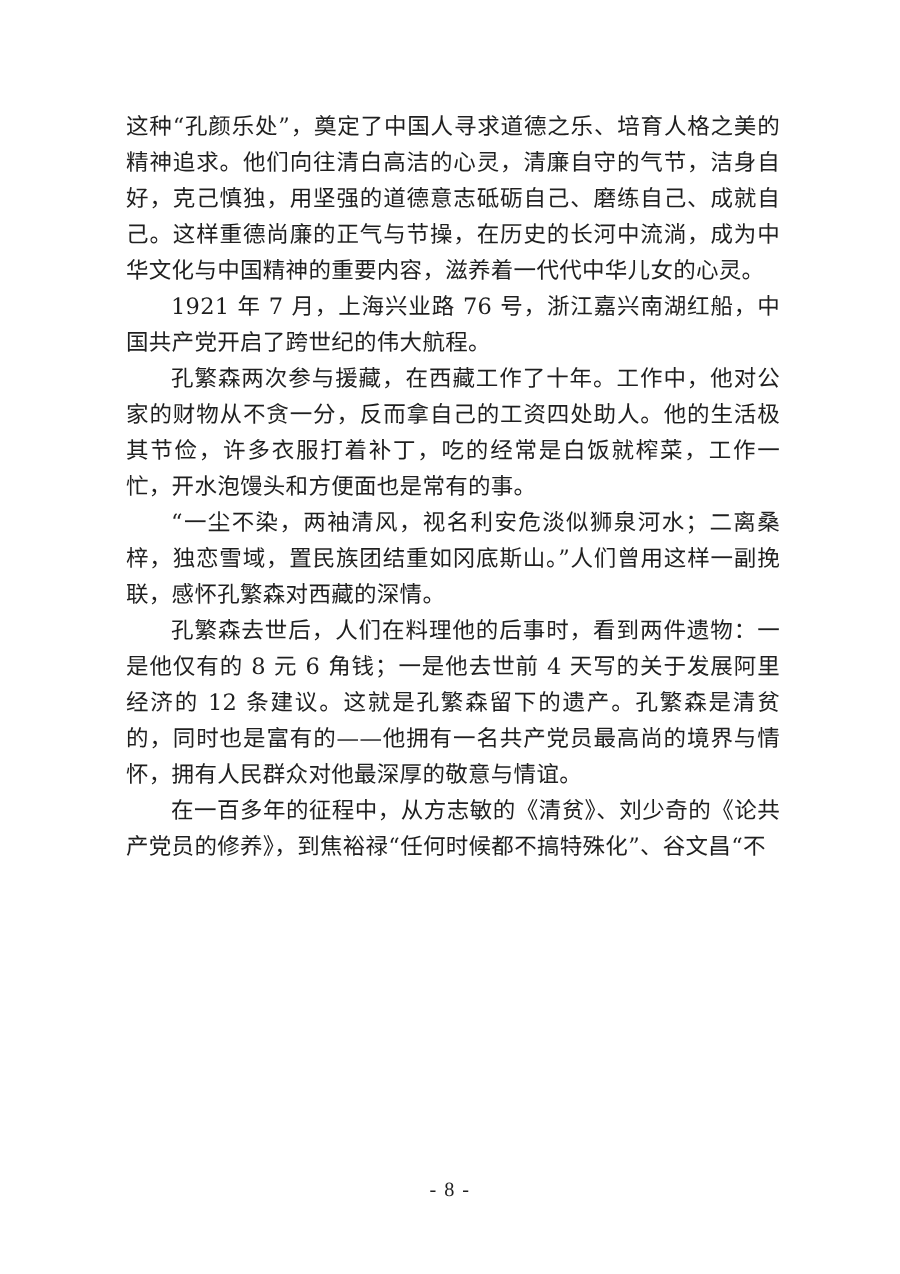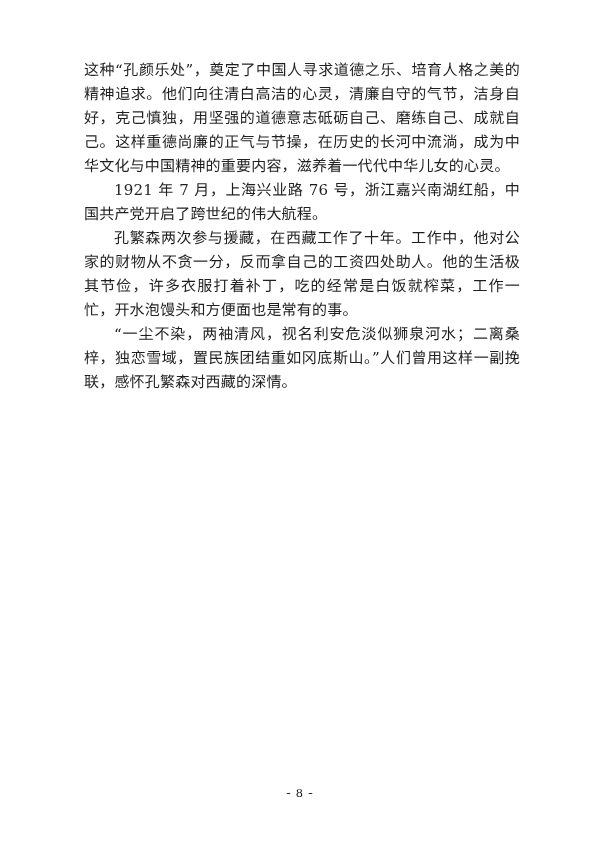--- a/index.html
+++ b/index.html
@@ -11,21 +11,21 @@
     position: relative;
     width: 600px;
     height: 849px;
     background: #ffffff;
     overflow: hidden;
     font-family: "DejaVu Serif", "Liberation Serif", serif;
   }
   .text-block {
     position: absolute;
     left: 84px;
-    top: 58px;
+    top: 72px;
     width: 436px;
     font-size: 15px;
     line-height: 24px;
     color: #1f1f1f;
     text-align: justify;
     text-justify: inter-ideograph;
     letter-spacing: 0.2px;
   }
   .text-block p {
     margin: 0;
@@ -49,15 +49,17 @@
 </style>
 </head>
 <body>
 
 <div class="page">
   <div class="text-block" id="text-block">
       <p class="">这种“孔颜乐处”，奠定了中国人寻求道德之乐、培育人格之美的精神追求。他们向往清白高洁的心灵，清廉自守的气节，洁身自好，克己慎独，用坚强的道德意志砥砺自己、磨练自己、成就自己。这样重德尚廉的正气与节操，在历史的长河中流淌，成为中华文化与中国精神的重要内容，滋养着一代代中华儿女的心灵。</p>
       <p class="indent">1921 年 7 月，上海兴业路 76 号，浙江嘉兴南湖红船，中国共产党开启了跨世纪的伟大航程。</p>
       <p class="indent">孔繁森两次参与援藏，在西藏工作了十年。工作中，他对公家的财物从不贪一分，反而拿自己的工资四处助人。他的生活极其节俭，许多衣服打着补丁，吃的经常是白饭就榨菜，工作一忙，开水泡馒头和方便面也是常有的事。</p>
       <p class="indent">“一尘不染，两袖清风，视名利安危淡似狮泉河水；二离桑梓，独恋雪域，置民族团结重如冈底斯山。”人们曾用这样一副挽联，感怀孔繁森对西藏的深情。</p>
+      <p class="indent">孔繁森去世后，人们在料理他的后事时，看到两件遗物：一是他仅有的 8 元 6 角钱；一是他去世前 4 天写的关于发展阿里经济的 12 条建议。这就是孔繁森留下的遗产。孔繁森是清贫的，同时也是富有的——他拥有一名共产党员最高尚的境界与情怀，拥有人民群众对他最深厚的敬意与情谊。</p>
+      <p class="indent">在一百多年的征程中，从方志敏的《清贫》、刘少奇的《论共产党员的修养》，到焦裕禄“任何时候都不搞特殊化”、谷文昌“不</p>
     </div>
   <div class="page-number">- 8 -</div>
 </div>
 
 </body></html>

